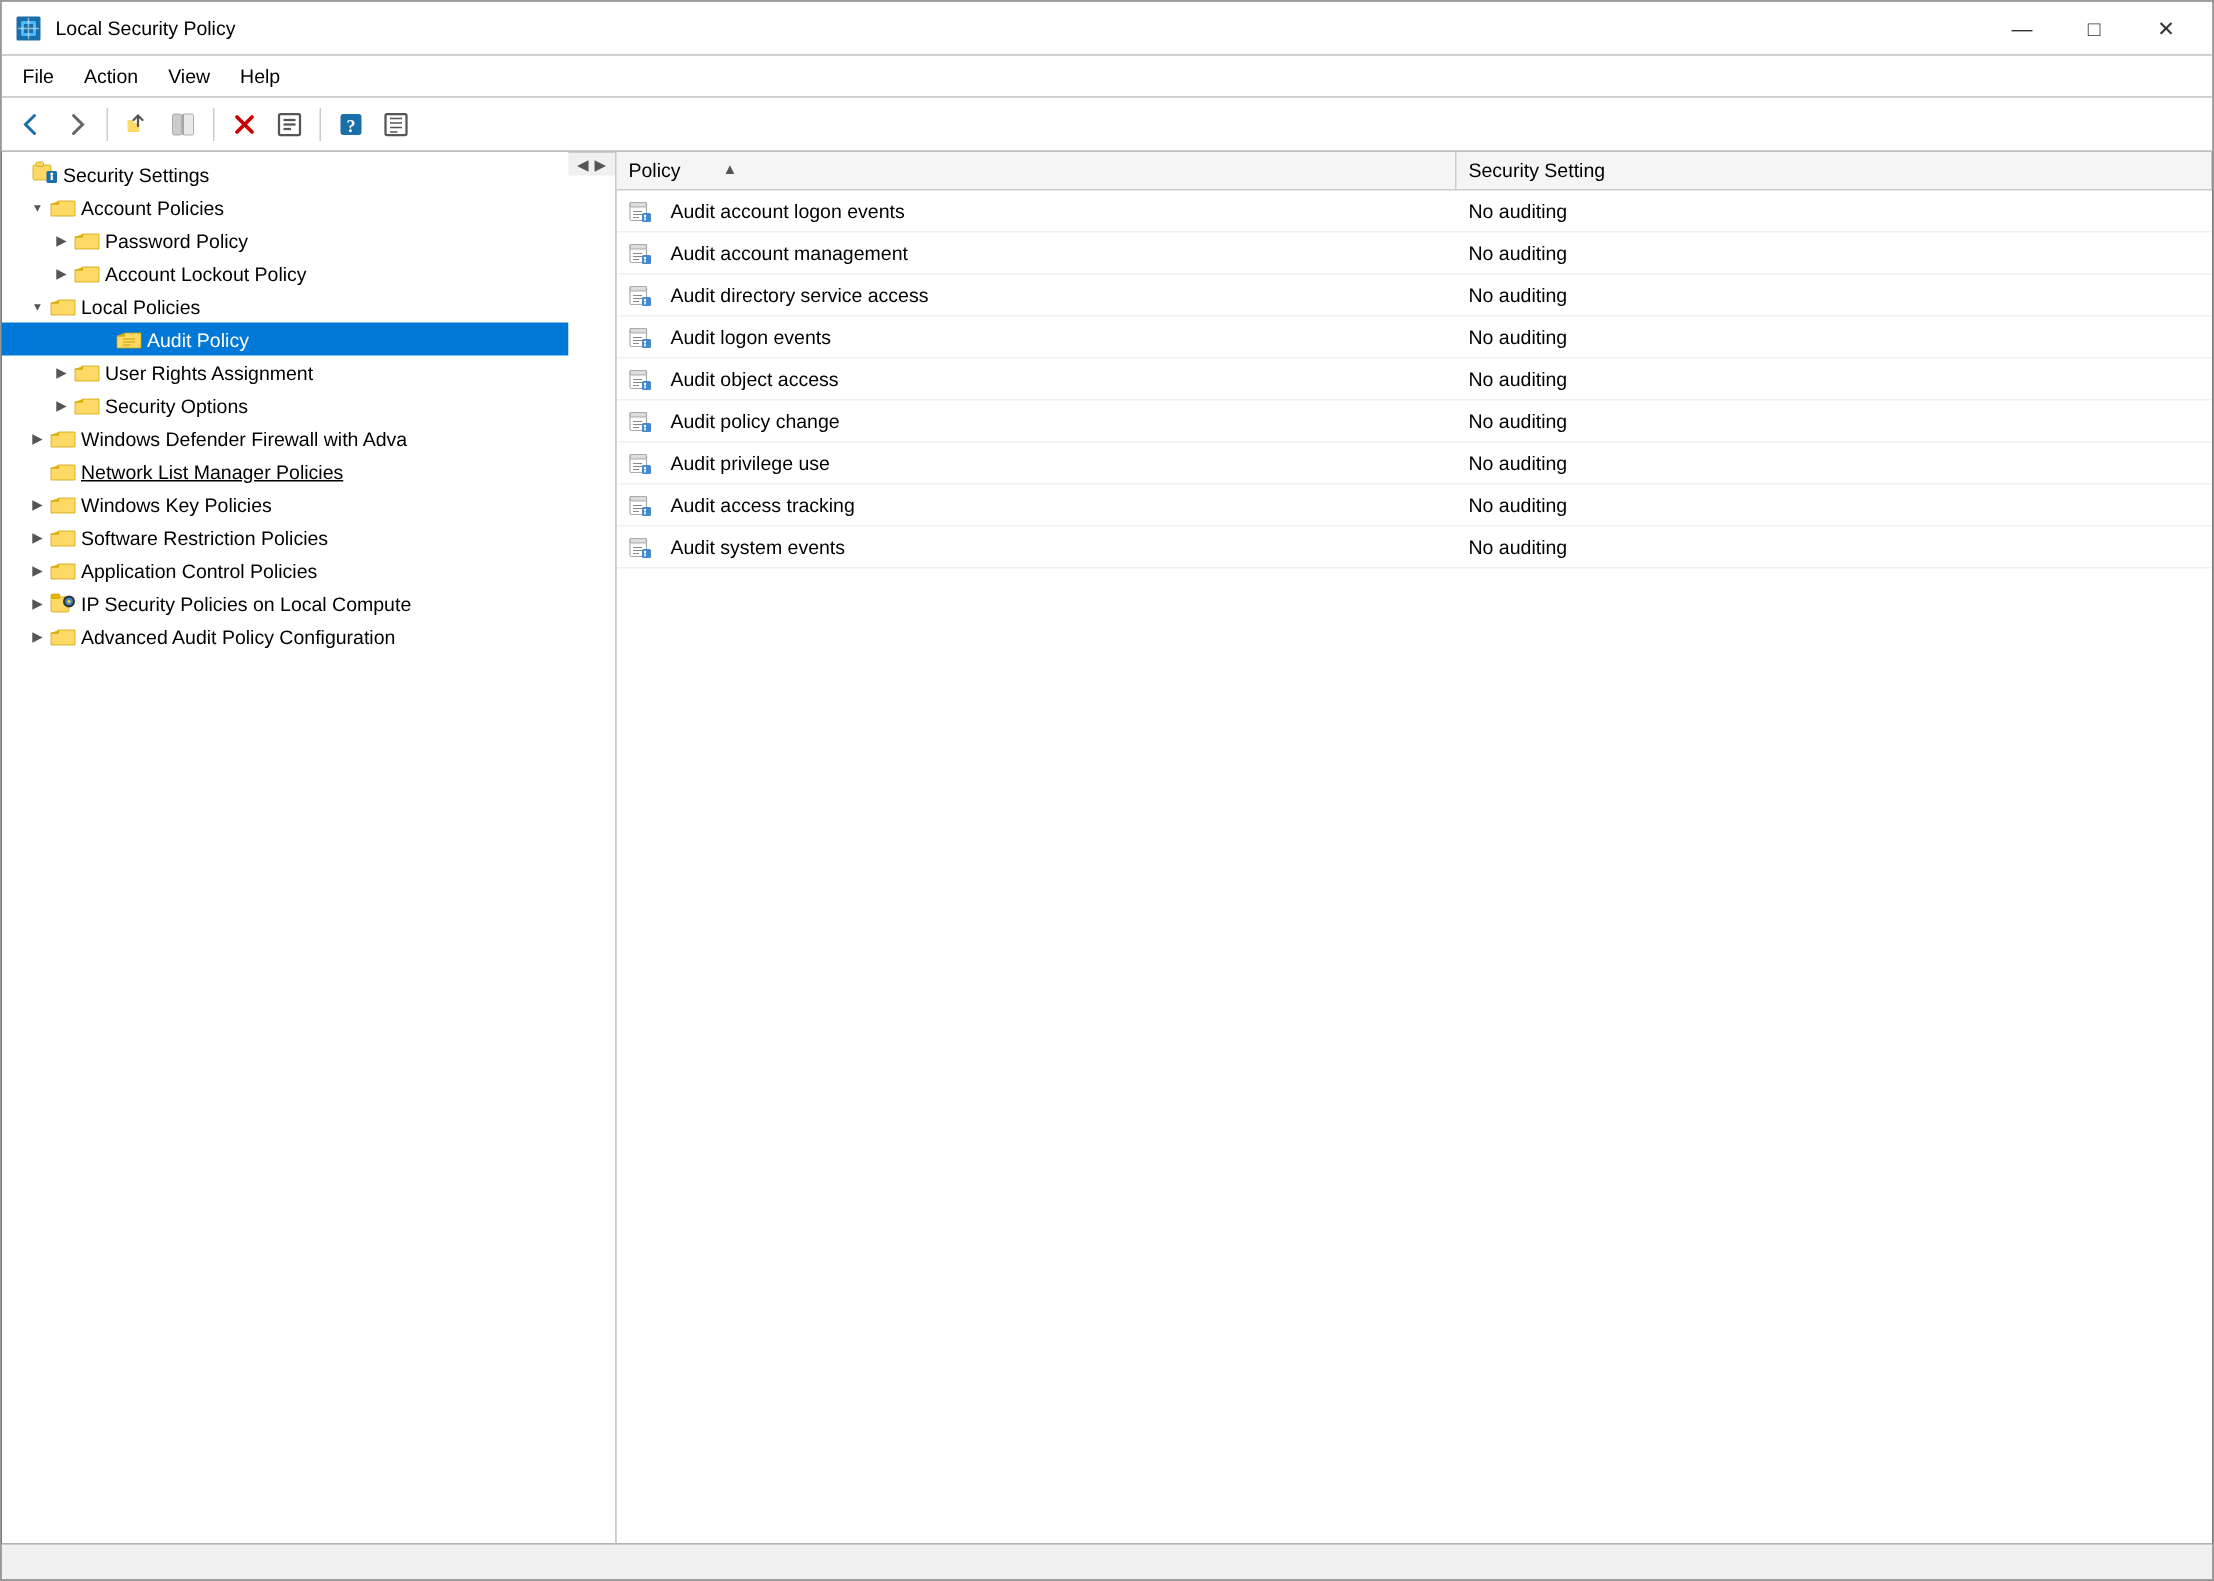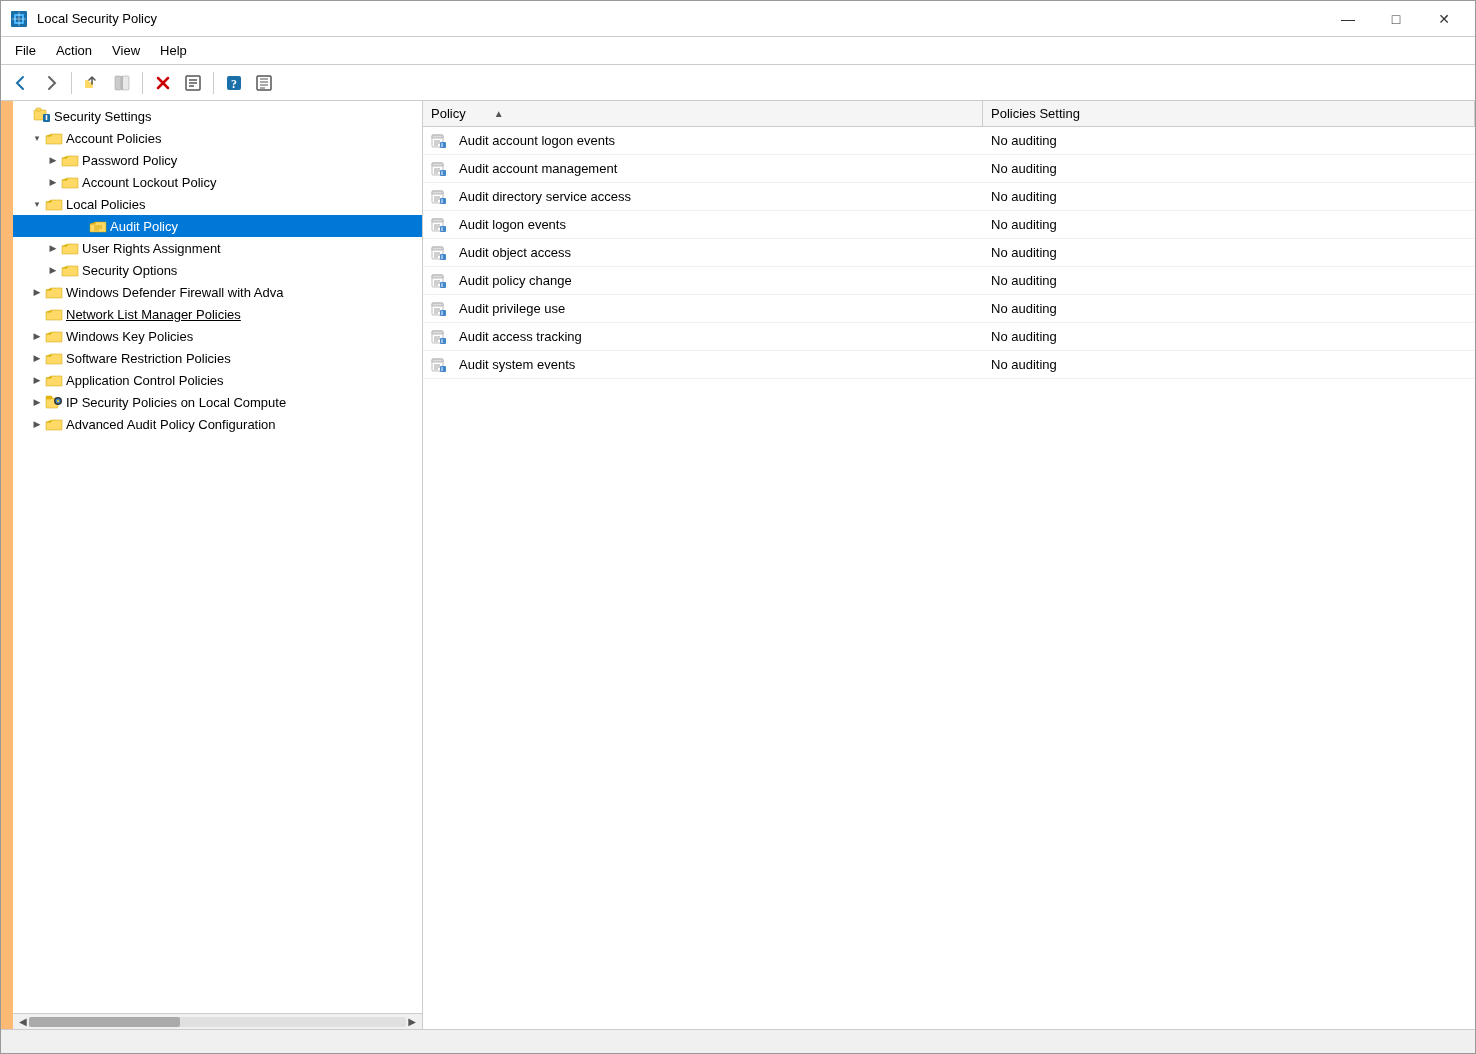--- a/index.html
+++ b/index.html
@@ -9,21 +9,21 @@
       background: #f0f0f0;
       width: 1476px;
       height: 1054px;
       overflow: hidden;
     }
 
     
     .window {
       width: 1476px;
       height: 1054px;
-      background: #fdba74;
+      background: #000000;
       border: 1px solid #999;
       display: flex;
       flex-direction: column;
     }
 
     .title-bar {
       background: #fff;
       height: 36px;
       display: flex;
       align-items: center;
@@ -122,24 +122,23 @@
       flex: 1;
       overflow: hidden;
     }
 
     
     .tree-panel {
       width: 410px;
       background: #fff;
       border-right: 1px solid #ccc;
       display: flex;
-      flex-direction: column;
+      flex-direction: row;
       overflow: hidden;
       flex-shrink: 0;
-      margin-left: 12px;
     }
 
     .tree-content {
       flex: 1;
       overflow-y: auto;
       overflow-x: hidden;
       padding: 4px 0;
     }
 
     .tree-scrollbar-area {
@@ -591,21 +590,21 @@
     </div>
 
     <div class="list-panel">
 
       <div class="list-header">
         <div class="list-header-col col-policy">
           <span>Policy</span>
           <span class="sort-arrow">▲</span>
         </div>
         <div class="list-header-col col-setting">
-          <span>Policies Setting</span>
+          <span>Security Setting</span>
         </div>
       </div>
 
       <div class="list-content">
 
         <div class="list-row">
           <div class="list-cell cell-policy">
             <span class="policy-icon">
               <svg width="16" height="16" viewBox="0 0 16 16">
                 <rect x="1" y="2" width="11" height="12" rx="1" fill="#fff" stroke="#aaa" stroke-width="0.8"></rect>

